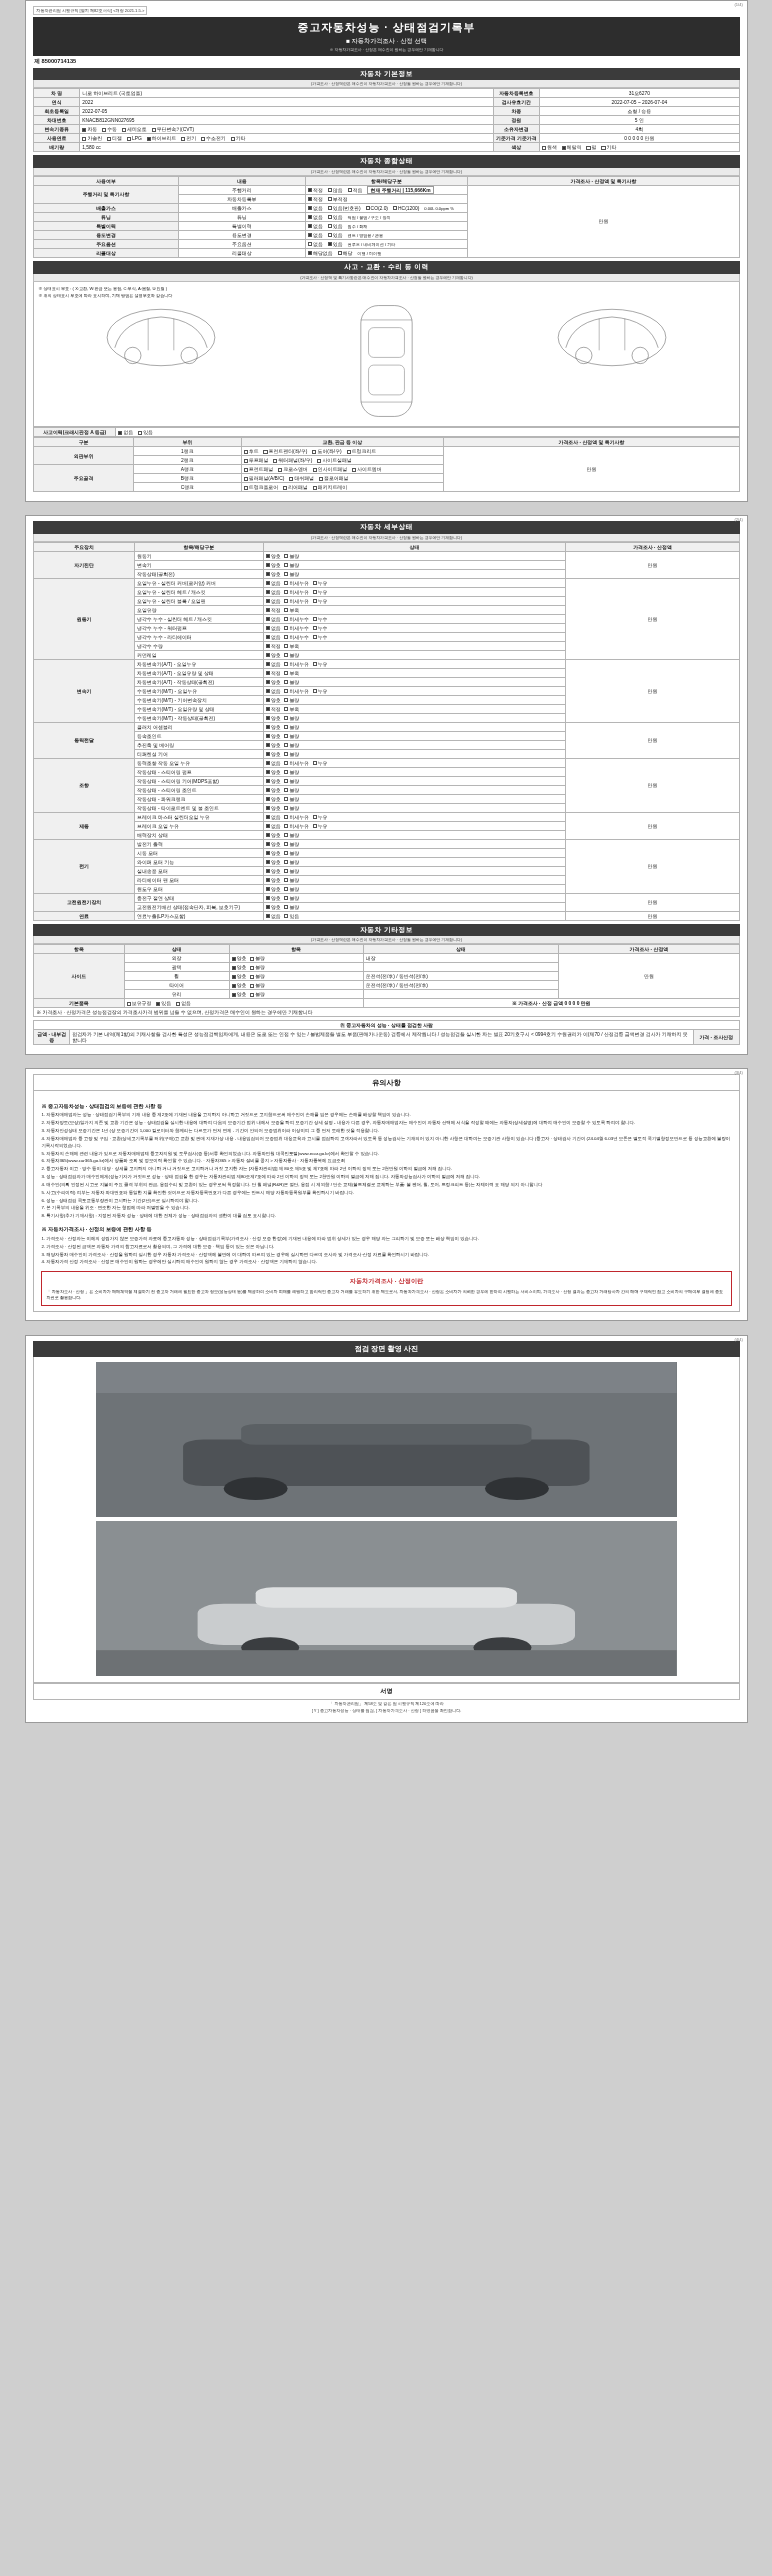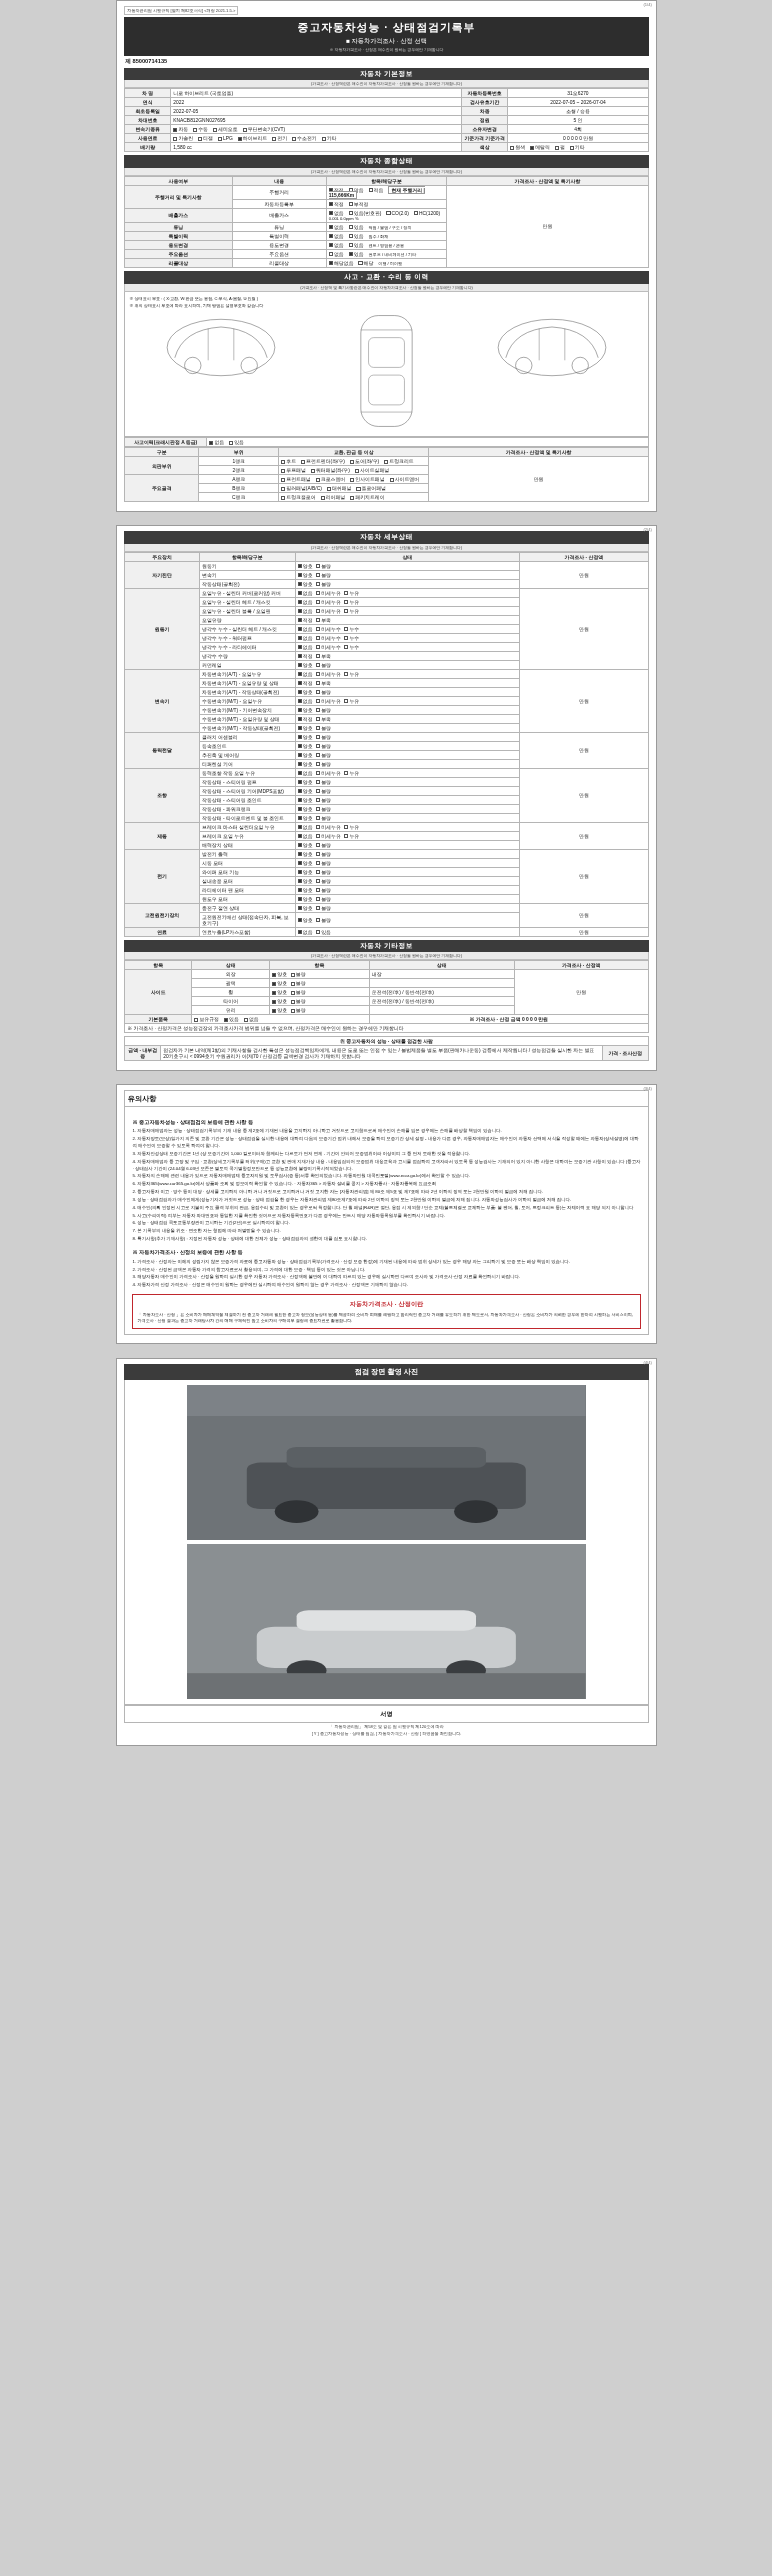--- a/index.html
+++ b/index.html
@@ -5,21 +5,21 @@
   * { box-sizing: border-box; }
   html, body { margin:0; padding:0; }
   body {
     width:773px;
     background:#cfcfcf;
     font-family:"Liberation Sans", sans-serif;
     font-size:5.7px;
     color:#111;
   }
   .page {
-    width:541px;
+    width:723px;
     margin:0 auto 13.4px auto;
     background:#fff;
     border:0.5px solid #9a9a9a;
     padding:5.2px 7.2px 8.2px 7.2px;
     position:relative;
   }
   .page-tag {
     position:absolute; right:4.1px; top:1px;
     font-size:4.1px; color:#777;
   }
@@ -63,21 +63,21 @@
   .carbox { text-align:center; }
   .legend-note { font-size:4.1px; margin:1.5px 1px; }
 
   .photo-title { background:#3b3b3b; color:#fff; text-align:center; font-size:7.2px; font-weight:bold; padding:3.1px 0;}
   .photo { width:100%; height:155px; background:#6e7377; margin:0; display:block; }
   .photo.p2 { background:#8a8f92; }
   .sign-row { border:0.5px solid #b5b5b5; text-align:center; padding:3.1px; font-size:6.2px; font-weight:bold;}
   .price-row { text-align:center; font-size:7.7px; font-weight:bold; color:#c0272d; padding:4.1px 0; }
   .foot-note { text-align:center; font-size:4.1px; color:#333; padding:1px;}
 
-  .notice-title { font-size:7.2px; font-weight:bold; border:0.5px solid #b5b5b5; padding:2.6px;}
+  .notice-title { text-align:center; font-size:7.2px; font-weight:bold; border:0.5px solid #b5b5b5; padding:2.6px;}
   .notice-body { border:0.5px solid #b5b5b5; border-top:none; padding:5.2px 7.2px; font-size:4.4px; line-height:1.55; }
   .notice-body h4 { font-size:5.2px; margin:5.2px 0 2.6px 0; }
   .notice-body p { margin:1px 0; }
   .warnbox { border:1px solid #c0272d; padding:4.1px; margin-top:5.2px; }
   .warnbox .wt { text-align:center; color:#c0272d; font-weight:bold; font-size:6.2px; margin-bottom:2.6px;}
   .warnbox .wb { font-size:4.1px; line-height:1.5; }
 
   .hl { background:#fff; border:0.5px solid #999; padding:0.5px 2.1px; font-weight:bold; }
   .narrow td { padding:0.5px 1.5px; font-size:4.6px; }
   .rowlbl { background:#f0f0f0; text-align:center; font-weight:bold; }

